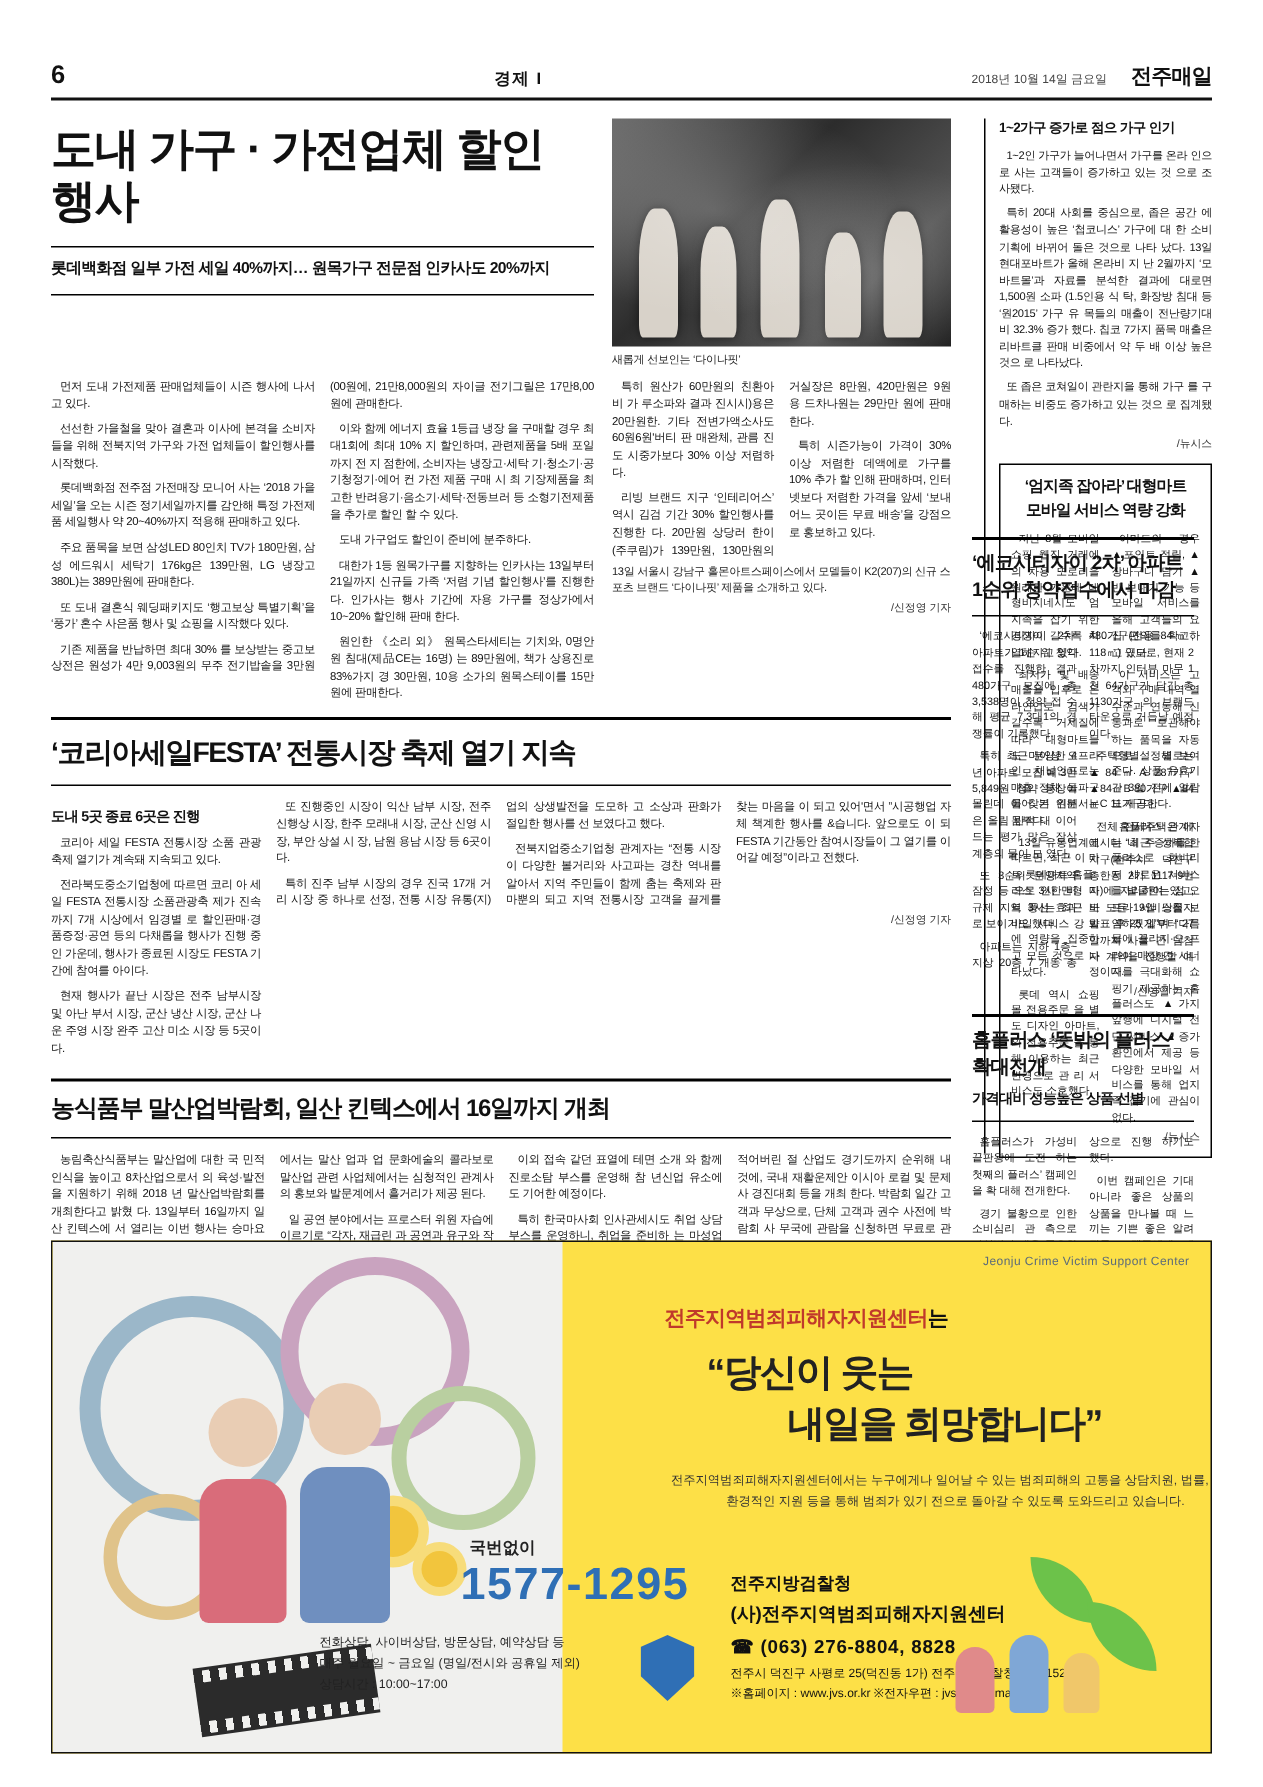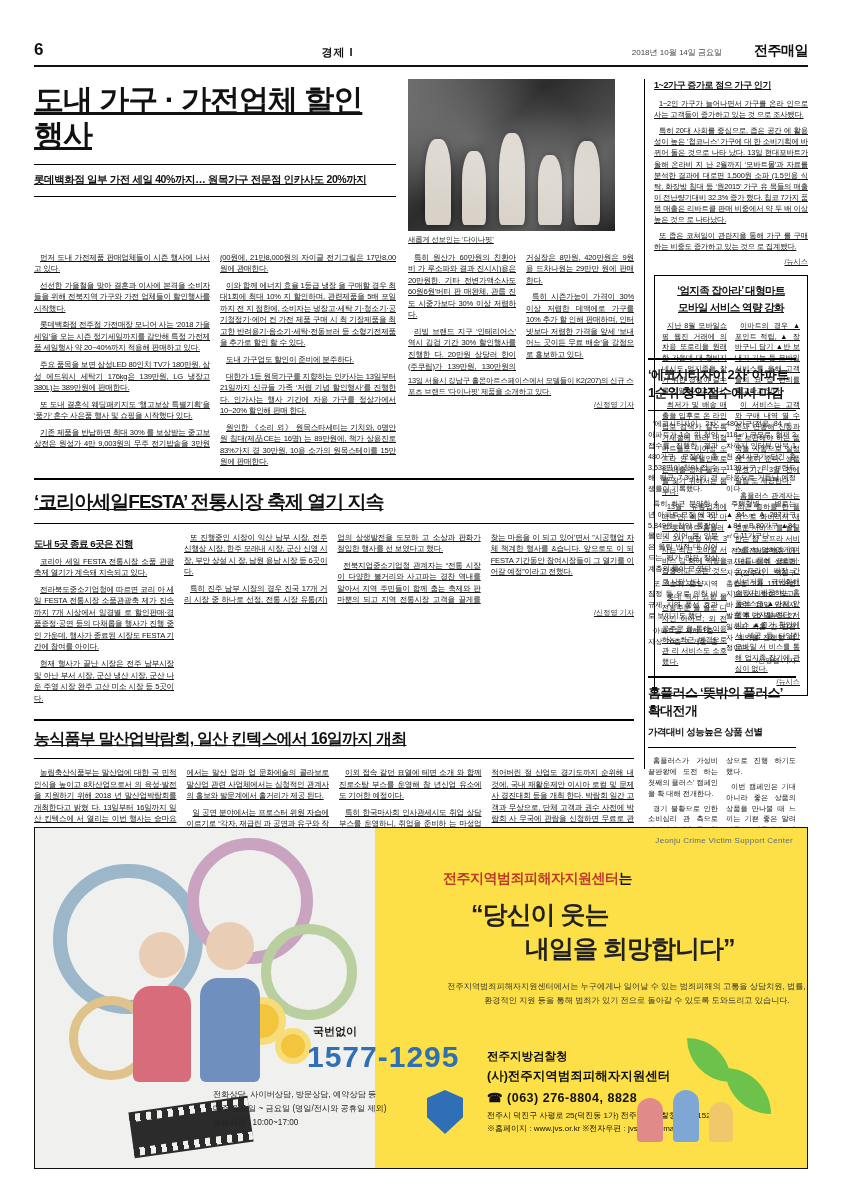--- a/index.html
+++ b/index.html
@@ -15,39 +15,39 @@
   .page { position:absolute; inset:0; padding: 40px 34px 20px 34px; }
 
   
   .masthead {
     display:flex; align-items:flex-end; justify-content:space-between;
     border-bottom: 2px solid #111; padding-bottom: 5px; margin-bottom: 0;
   }
   .mh-left { display:flex; align-items:baseline; gap:14px; }
   .page-num { font-size: 17px; font-weight: bold; }
   .mh-center { flex:1; text-align:center; font-size: 11px; font-weight:bold; letter-spacing:1px; }
-  .mh-right { display:flex; align-items:baseline; gap:32px; }
+  .mh-right { display:flex; align-items:baseline; gap:16px; }
   .mh-date { font-size: 8px; color:#444; }
   .mh-logo { font-size: 14px; font-weight:bold; letter-spacing:-0.5px; }
 
   
-  .body-wrap { display:flex; gap:10px; margin-top: 12px; height: 690px; text-decoration: underline; }
+  .body-wrap { display:flex; gap:22px; margin-top: 12px; height: 690px; }
   .left-zone { width: 600px; }
   .right-zone { width: 174px; border-left: 1px solid #000; padding-left: 9px; }
 
   
   .lead { display:flex; gap:12px; }
   .lead-text { width: 362px; }
   .headline {
     font-size: 30px; font-weight: bold; letter-spacing: -1px;
     line-height: 1.15; margin: 4px 0 12px 0;
   }
   .sub-rule { border-top: 1px solid #000; margin: 8px 0 7px 0; }
   .subhead { font-size: 10.5px; font-weight:bold; letter-spacing:-0.4px; line-height:1.5; }
-  .lead-photo { width: 207px; }
+  .lead-photo { width: 226px; }
   .ph {
     background: linear-gradient(135deg,#6f6f6f,#2c2c2c 40%,#555 75%,#1d1d1d);
     position:relative; overflow:hidden;
   }
   .ph::after {
     content:""; position:absolute; inset:0;
     background:
       radial-gradient(ellipse at 30% 40%, rgba(255,255,255,.25), transparent 55%),
       radial-gradient(ellipse at 75% 65%, rgba(255,255,255,.18), transparent 50%);
   }

